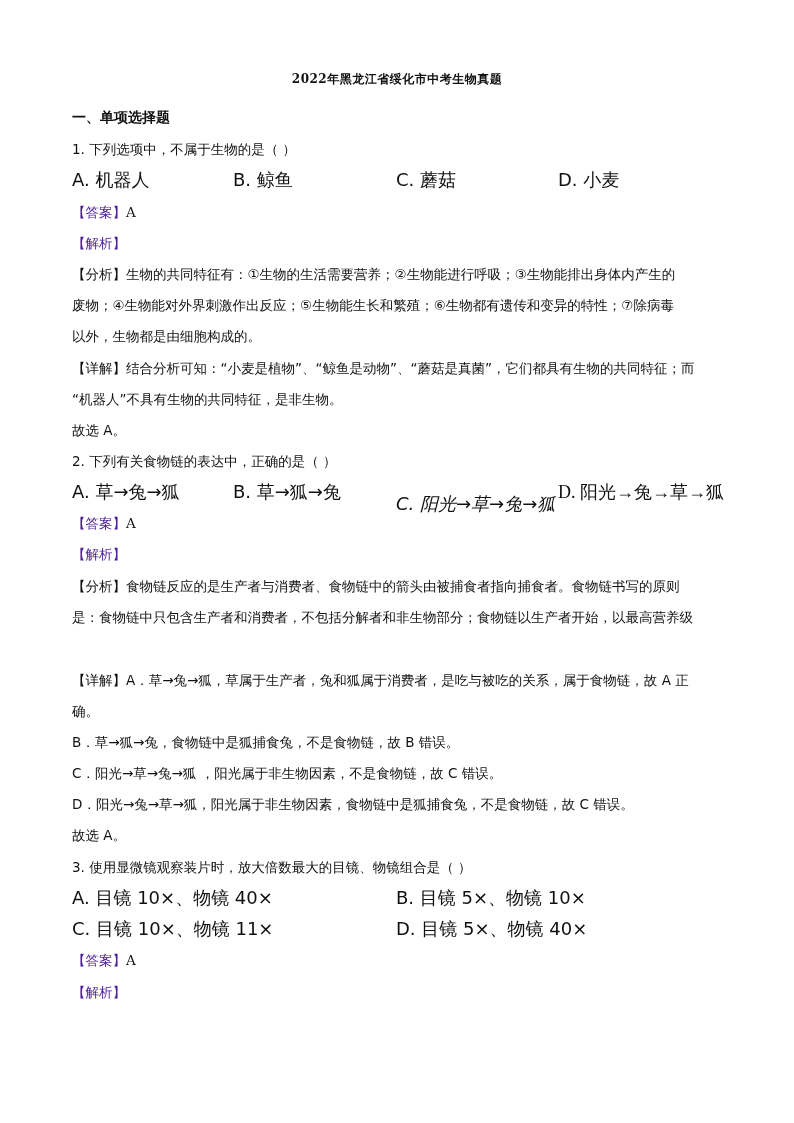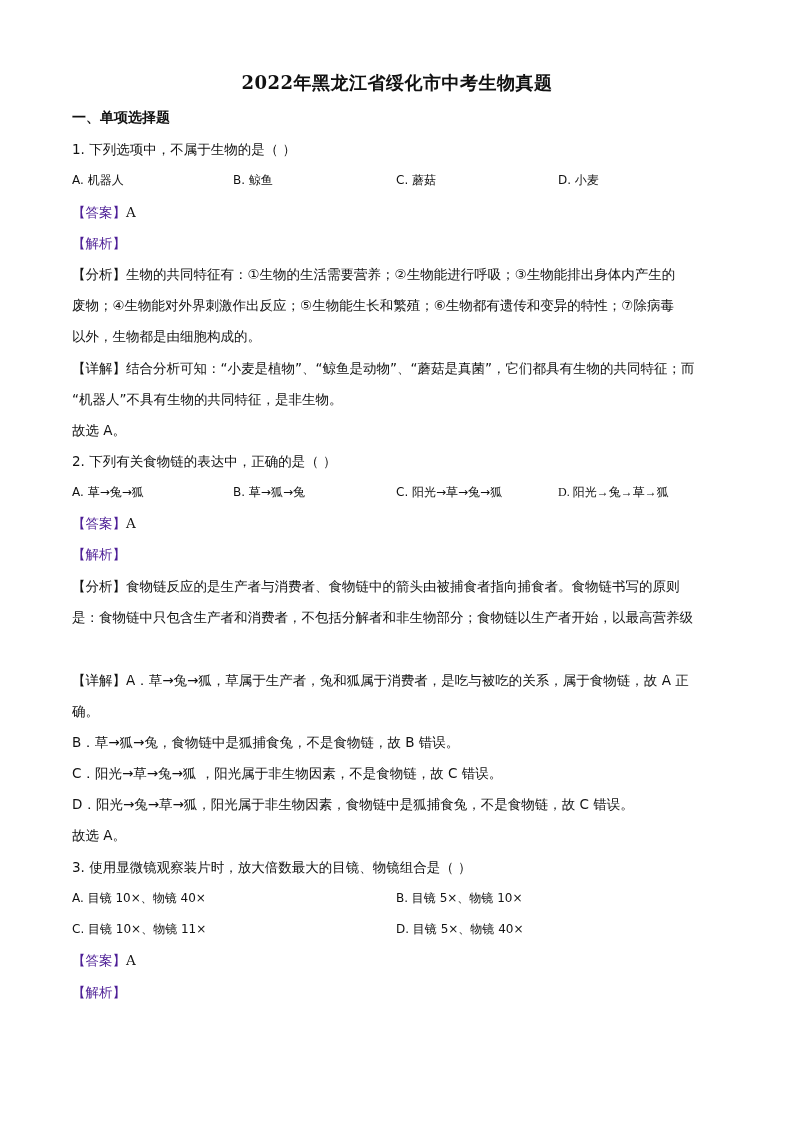--- a/index.html
+++ b/index.html
@@ -23,40 +23,40 @@
       height: 1123px;
     }
     .title {
       position: absolute;
       top: 71px;
       left: 0;
       width: 794px;
       text-align: center;
       font-family: "DejaVu Serif", serif;
       font-weight: bold;
-      font-size: 18px;
+      font-size: 12px;
       letter-spacing: 0.5px;
     }
     .line {
       position: absolute;
       left: 72px;
       font-size: 13.5px;
       line-height: 18px;
       white-space: nowrap;
     }
     .section-head {
       font-weight: bold;
       font-size: 14px;
     }
     .label-blue {
       color: #4c1d95;
     }
     .opt {
       position: absolute;
-      font-size: 12px;
+      font-size: 18px;
       line-height: 18px;
       white-space: nowrap;
     }
     .latin {
       font-family: "DejaVu Serif", serif;
     }
   </style>
 </head>
 <body>
 
@@ -85,21 +85,21 @@
 
   <div class="line" style="top:359px;">
     <span>【详解】</span><span>结合分析可知：“小麦是植物”、“鲸鱼是动物”、“蘑菇是真菌”，它们都具有生物的共同特征；而</span>
   </div>
   <div class="line" style="top:390px;">“机器人”不具有生物的共同特征，是非生物。</div>
   <div class="line" style="top:421px;">故选 A。</div>
 
   <div class="line" style="top:452px;">2. 下列有关食物链的表达中，正确的是（          ）</div>
   <div class="opt" style="left:72px; top:483px;">A. 草→兔→狐</div>
   <div class="opt" style="left:233px; top:483px;">B. 草→狐→兔</div>
-  <div class="opt" style="left:396px; top:483px;">C. 阳光→草→兔→狐</div>
+  <div class="opt" style="left:396px; top:495px;font-style:italic;">C. 阳光→草→兔→狐</div>
   <div class="opt" style="left:558px; top:483px;font-family:Liberation Serif, serif;">D. 阳光→兔→草→狐</div>
 
   <div class="line" style="top:514px;">
     <span class="label-blue">【答案】</span><span class="latin">A</span>
   </div>
   <div class="line label-blue" style="top:545px;">【解析】</div>
 
   <div class="line" style="top:577px;">
     <span>【分析】</span><span>食物链反应的是生产者与消费者、食物链中的箭头由被捕食者指向捕食者。食物链书写的原则</span>
   </div>

